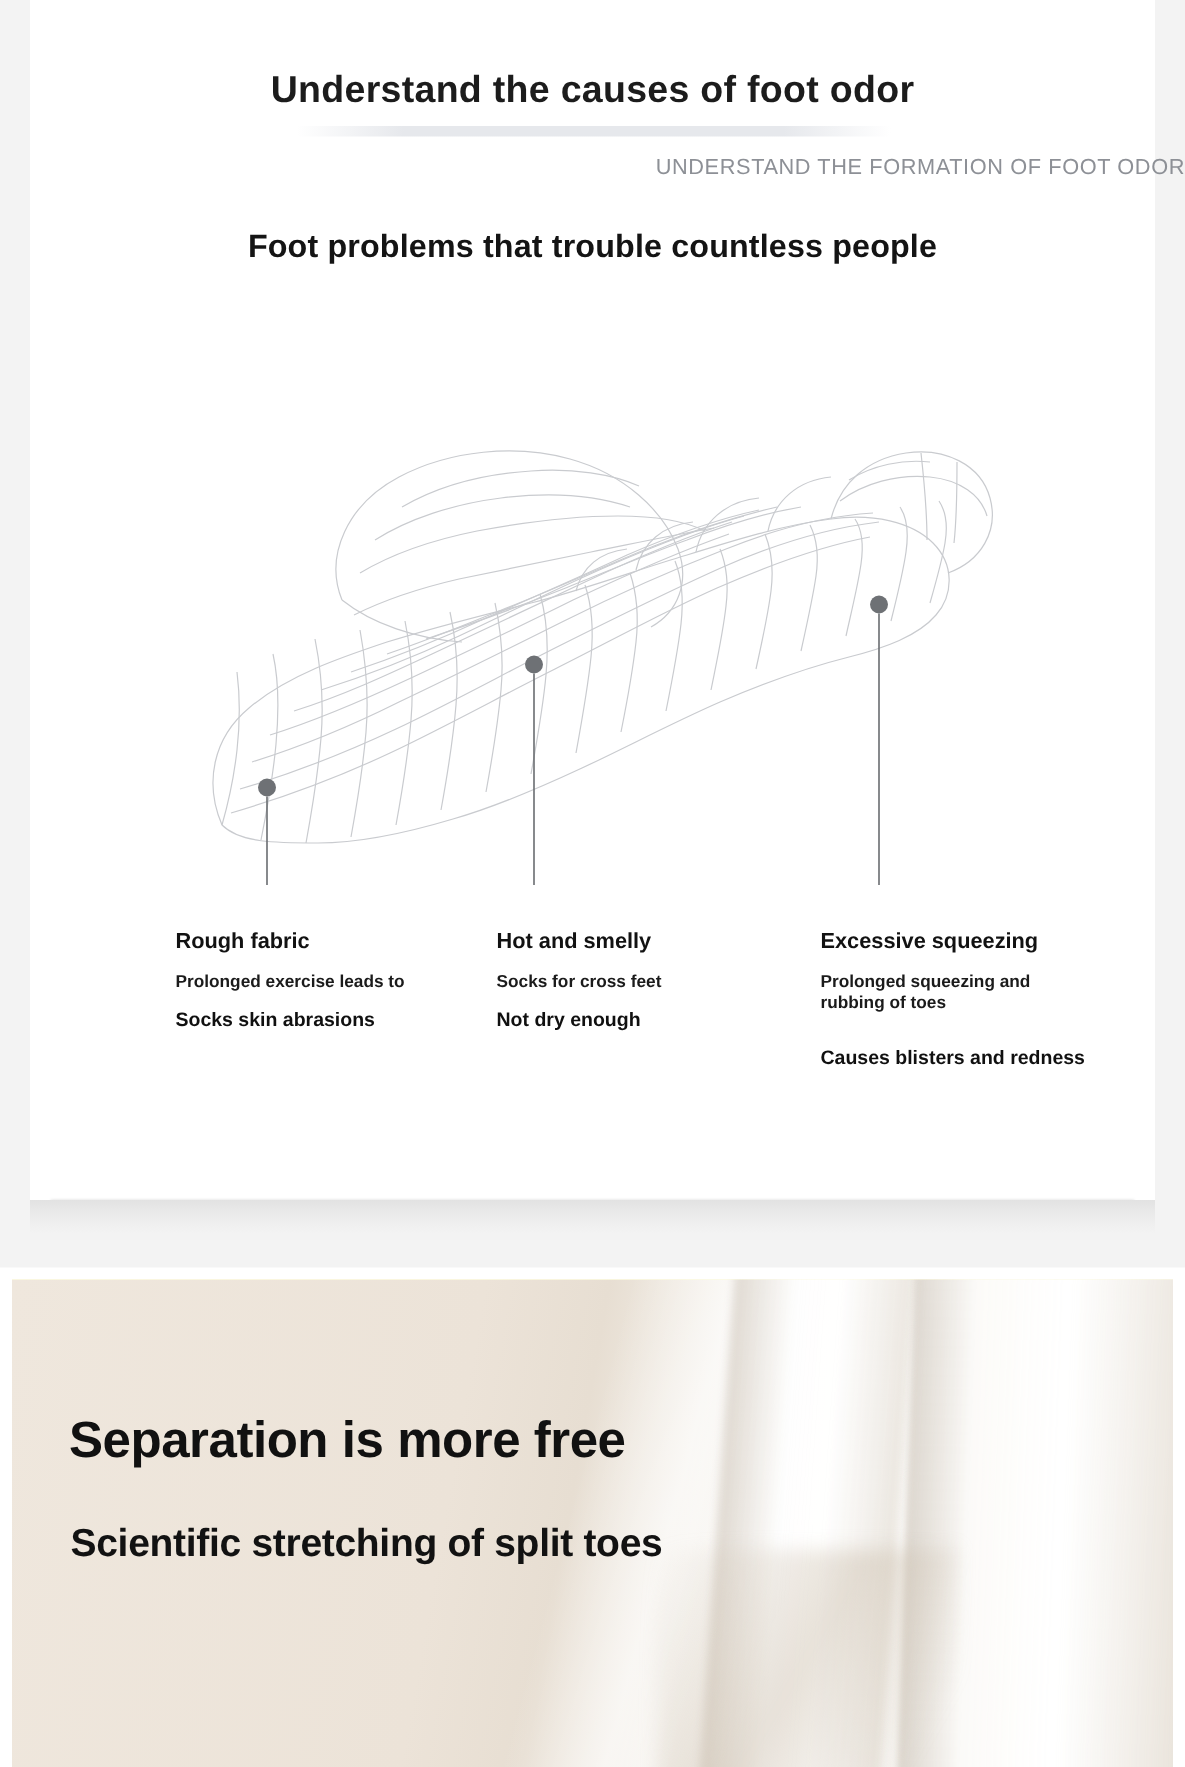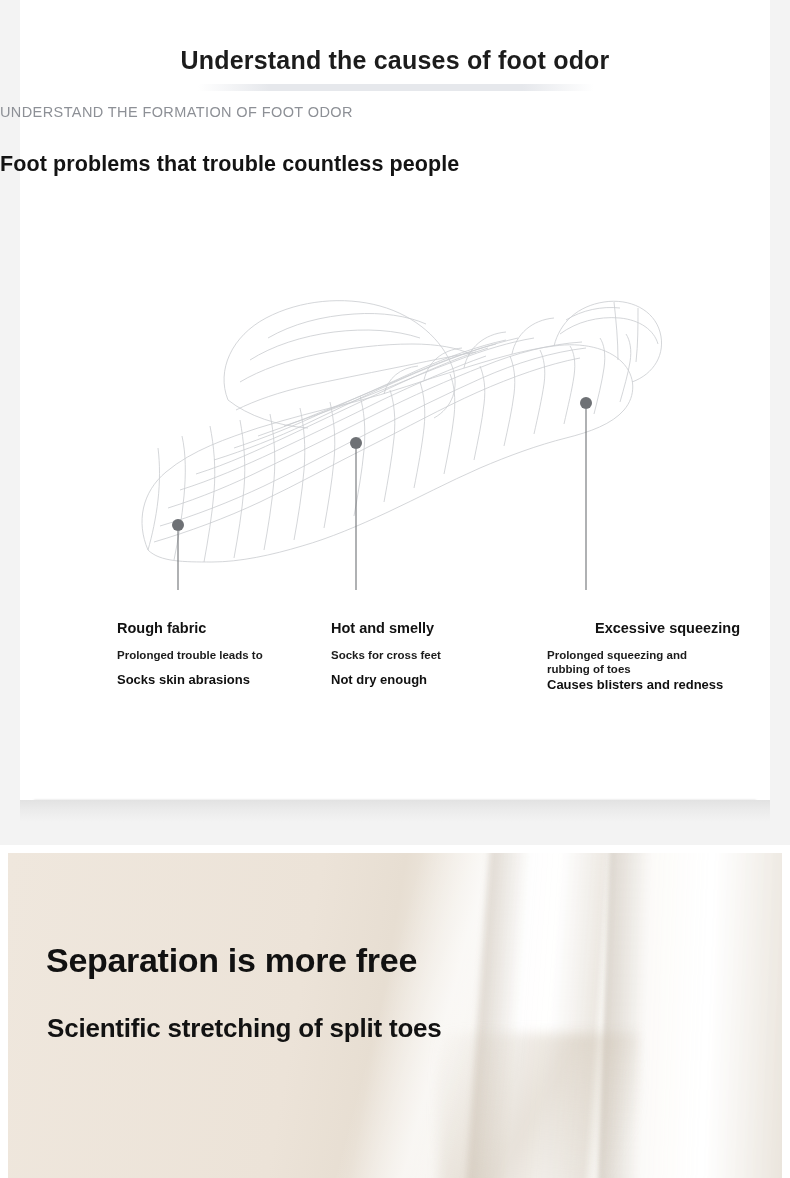--- a/index.html
+++ b/index.html
@@ -67,31 +67,31 @@
     left: 198px;
     width: 396px;
     height: 7px;
     background: linear-gradient(to right, rgba(230,232,236,0) 0%, #e6e8ec 18%, #e6e8ec 82%, rgba(230,232,236,0) 100%);
   }
   .title-sub {
     position: absolute;
     top: 104px;
     left: 0;
     width: 790px;
-    text-align: left;
+    text-align: right;
     font-size: 14.5px;
     color: #8d9096;
     letter-spacing: 0.4px;
   }
   .title-third {
     position: absolute;
     top: 152px;
     left: 0;
     width: 790px;
-    text-align: left;
+    text-align: center;
     font-size: 21.5px;
     font-weight: bold;
     color: #141414;
     letter-spacing: 0.1px;
   }
 
   .foot-art {
     position: absolute;
     left: 108px;
     top: 250px;
@@ -128,22 +128,22 @@
     font-size: 13px;
     font-weight: bold;
     color: #101010;
     margin: 0;
     line-height: 1.25;
     white-space: nowrap;
   }
   .callout-1 { left: 117px; top: 8px; }
   .callout-2 { left: 331px; top: 8px; }
   .callout-3 { left: 547px; top: 8px; }
-  .callout-3 .c-head { margin-bottom: 12px; margin-left: 48px; }
-  .callout-3 .c-line1 { white-space: normal; width: 170px; margin-bottom: 0;}
+  .callout-3 .c-head { margin-bottom: 12px; }
+  .callout-3 .c-line1 { white-space: normal; width: 170px; margin-bottom: 20px;}
 
   
   .panel-two {
     position: absolute;
     left: 8px;
     top: 853px;
     width: 774px;
     height: 325px;
     overflow: hidden;
     background: #fef9c3;
@@ -280,21 +280,21 @@
       <circle cx="248" cy="193" r="6" fill="#6e7175"></circle>
       <path d="M248 199 L248 340" stroke="#6e7175" stroke-width="1.1" fill="none"></path>
       <circle cx="478" cy="153" r="6" fill="#6e7175"></circle>
       <path d="M478 159 L478 340" stroke="#6e7175" stroke-width="1.1" fill="none"></path>
     </g>
   </svg>
 
   <div class="callouts">
     <div class="callout callout-1">
       <p class="c-head">Rough fabric</p>
-      <p class="c-line1">Prolonged trouble leads to</p>
+      <p class="c-line1">Prolonged exercise leads to</p>
       <p class="c-line2">Socks skin abrasions</p>
     </div>
     <div class="callout callout-2">
       <p class="c-head">Hot and smelly</p>
       <p class="c-line1">Socks for cross feet</p>
       <p class="c-line2">Not dry enough</p>
     </div>
     <div class="callout callout-3">
       <p class="c-head">Excessive squeezing</p>
       <p class="c-line1">Prolonged squeezing and rubbing of toes</p>

